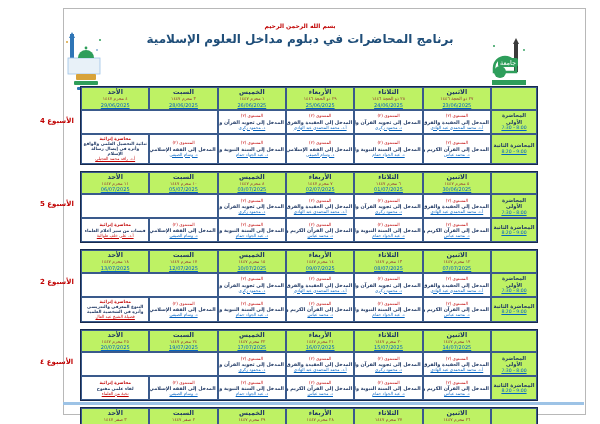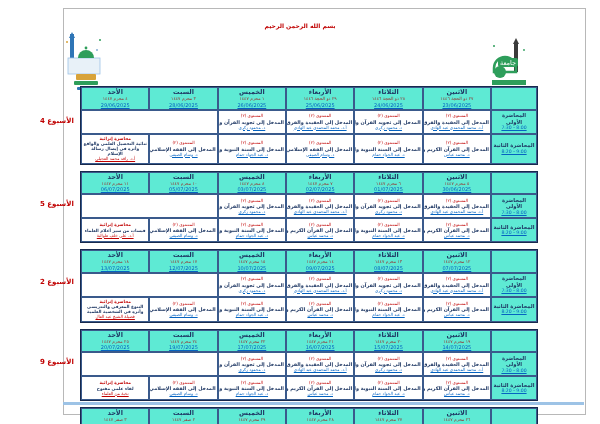--- a/index.html
+++ b/index.html
@@ -7,41 +7,42 @@
   .page-border{position:absolute;left:63px;top:8px;width:521px;height:405px;border:1px solid #b8b8b8;background:#fff;}
   .bismillah{position:absolute;left:0;top:22px;width:600px;text-align:center;color:#c00000;font-size:6px;font-weight:bold;}
   .page-title{position:absolute;left:0;top:32px;width:600px;text-align:center;color:#1f4e79;font-size:12px;font-weight:bold;}
   .logo{position:absolute;}
   .footer-line{position:absolute;left:63px;top:402px;width:521px;height:3px;background:#9dc3e6;}
   #weeks{position:absolute;top:86px;right:62px;width:478px;}
   .week-wrap{position:relative;margin-bottom:6px;width:458px;margin-right:0;}
   .week-label{position:absolute;left:-40px;top:40%;color:#c00000;font-weight:bold;font-size:7px;white-space:nowrap;}
   .wtable{display:grid;grid-template-columns:46px repeat(6,1fr);direction:rtl;border:1.5px solid #17294d;background:#fff;}
   .cell{border:0.5px solid #3a5a8c;display:flex;flex-direction:column;align-items:center;justify-content:center;overflow:hidden;padding:1px 1px;min-height:17px;text-align:center;}
-  .hdr{background:#5eead4;}
+  .hdr{background:#bef264;}
   .day-name{color:#1f3864;font-weight:bold;font-size:6.5px;line-height:7px;}
   .hijri{color:#943634;font-size:4.4px;line-height:5.5px;}
   .greg{color:#0563c1;font-size:5px;line-height:6px;text-decoration:underline;}
   .lec-label{color:#1f3864;font-weight:bold;font-size:5.2px;line-height:6.5px;}
   .lec-time{color:#0563c1;font-size:4.6px;line-height:6px;text-decoration:underline;direction:ltr;}
   .lvl{color:#c00000;font-size:4.2px;line-height:5.5px;}
   .subj{color:#1f3864;font-weight:bold;font-size:4.9px;line-height:6px;white-space:nowrap;max-width:100%;}
   .subj.wrap{white-space:normal;font-size:4.3px;line-height:5px;}
   .teach{color:#0563c1;font-size:4.2px;line-height:5.5px;text-decoration:underline;white-space:nowrap;}
   .teach.red{color:#c00000;}
   .enr-h{color:#c00000;font-weight:bold;font-size:4.3px;line-height:5.5px;}
   .body-row{min-height:20px;}
 </style>
 </head>
 <body>
 
 <div class="canvas">
   <div class="page-border"></div>
 
   <div class="bismillah">بسم الله الرحمن الرحيم</div>
+  <div class="page-title">برنامج المحاضرات في دبلوم مداخل العلوم الإسلامية</div>
 
   <svg class="logo" style="left:64px;top:32px;" width="40" height="62" viewBox="0 0 40 62">
     <rect x="6" y="2" width="4" height="26" fill="#2e75b6"></rect>
     <polygon points="8,0 5,6 11,6" fill="#2e75b6"></polygon>
     <rect x="4" y="26" width="32" height="16" fill="#e8f1f8" stroke="#9dc3e6" stroke-width="0.8"></rect>
     <path d="M14 26 a8 8 0 0 1 16 0 z" fill="#2e9e5b"></path>
     <circle cx="22" cy="16" r="1.4" fill="#2e9e5b"></circle>
     <rect x="12" y="42" width="20" height="6" rx="1" fill="#d8a33a"></rect>
     <rect x="10" y="49" width="24" height="4" rx="1" fill="#2e9e5b"></rect>
     <rect x="13" y="55" width="18" height="3" rx="1" fill="#2e75b6"></rect>
@@ -343,21 +344,21 @@
             <div class="teach">د. وسام الصيفي</div>
           </div>
           <div class="cell body-row">
             <div class="enr-h">محاضرة إثرائية</div>
             <div class="subj wrap">التنوع المعرفي والتدريسي وأثره في الشخصية العلمية</div>
             <div class="teach red">فضيلة الشيخ عبد العال</div>
           </div>
         </div>
       </div>
       <div class="week-wrap">
-        <div class="week-label">الأسبوع 9</div>
+        <div class="week-label">الأسبوع ٤</div>
         <div class="wtable">
           <div class="cell hdr"></div>
           <div class="cell hdr">
             <div class="day-name">الاثنين</div>
             <div class="hijri">١٩ محرم ١٤٤٧</div>
             <div class="greg">14/07/2025</div>
           </div>
           <div class="cell hdr">
             <div class="day-name">الثلاثاء</div>
             <div class="hijri">٢٠ محرم ١٤٤٧</div>

